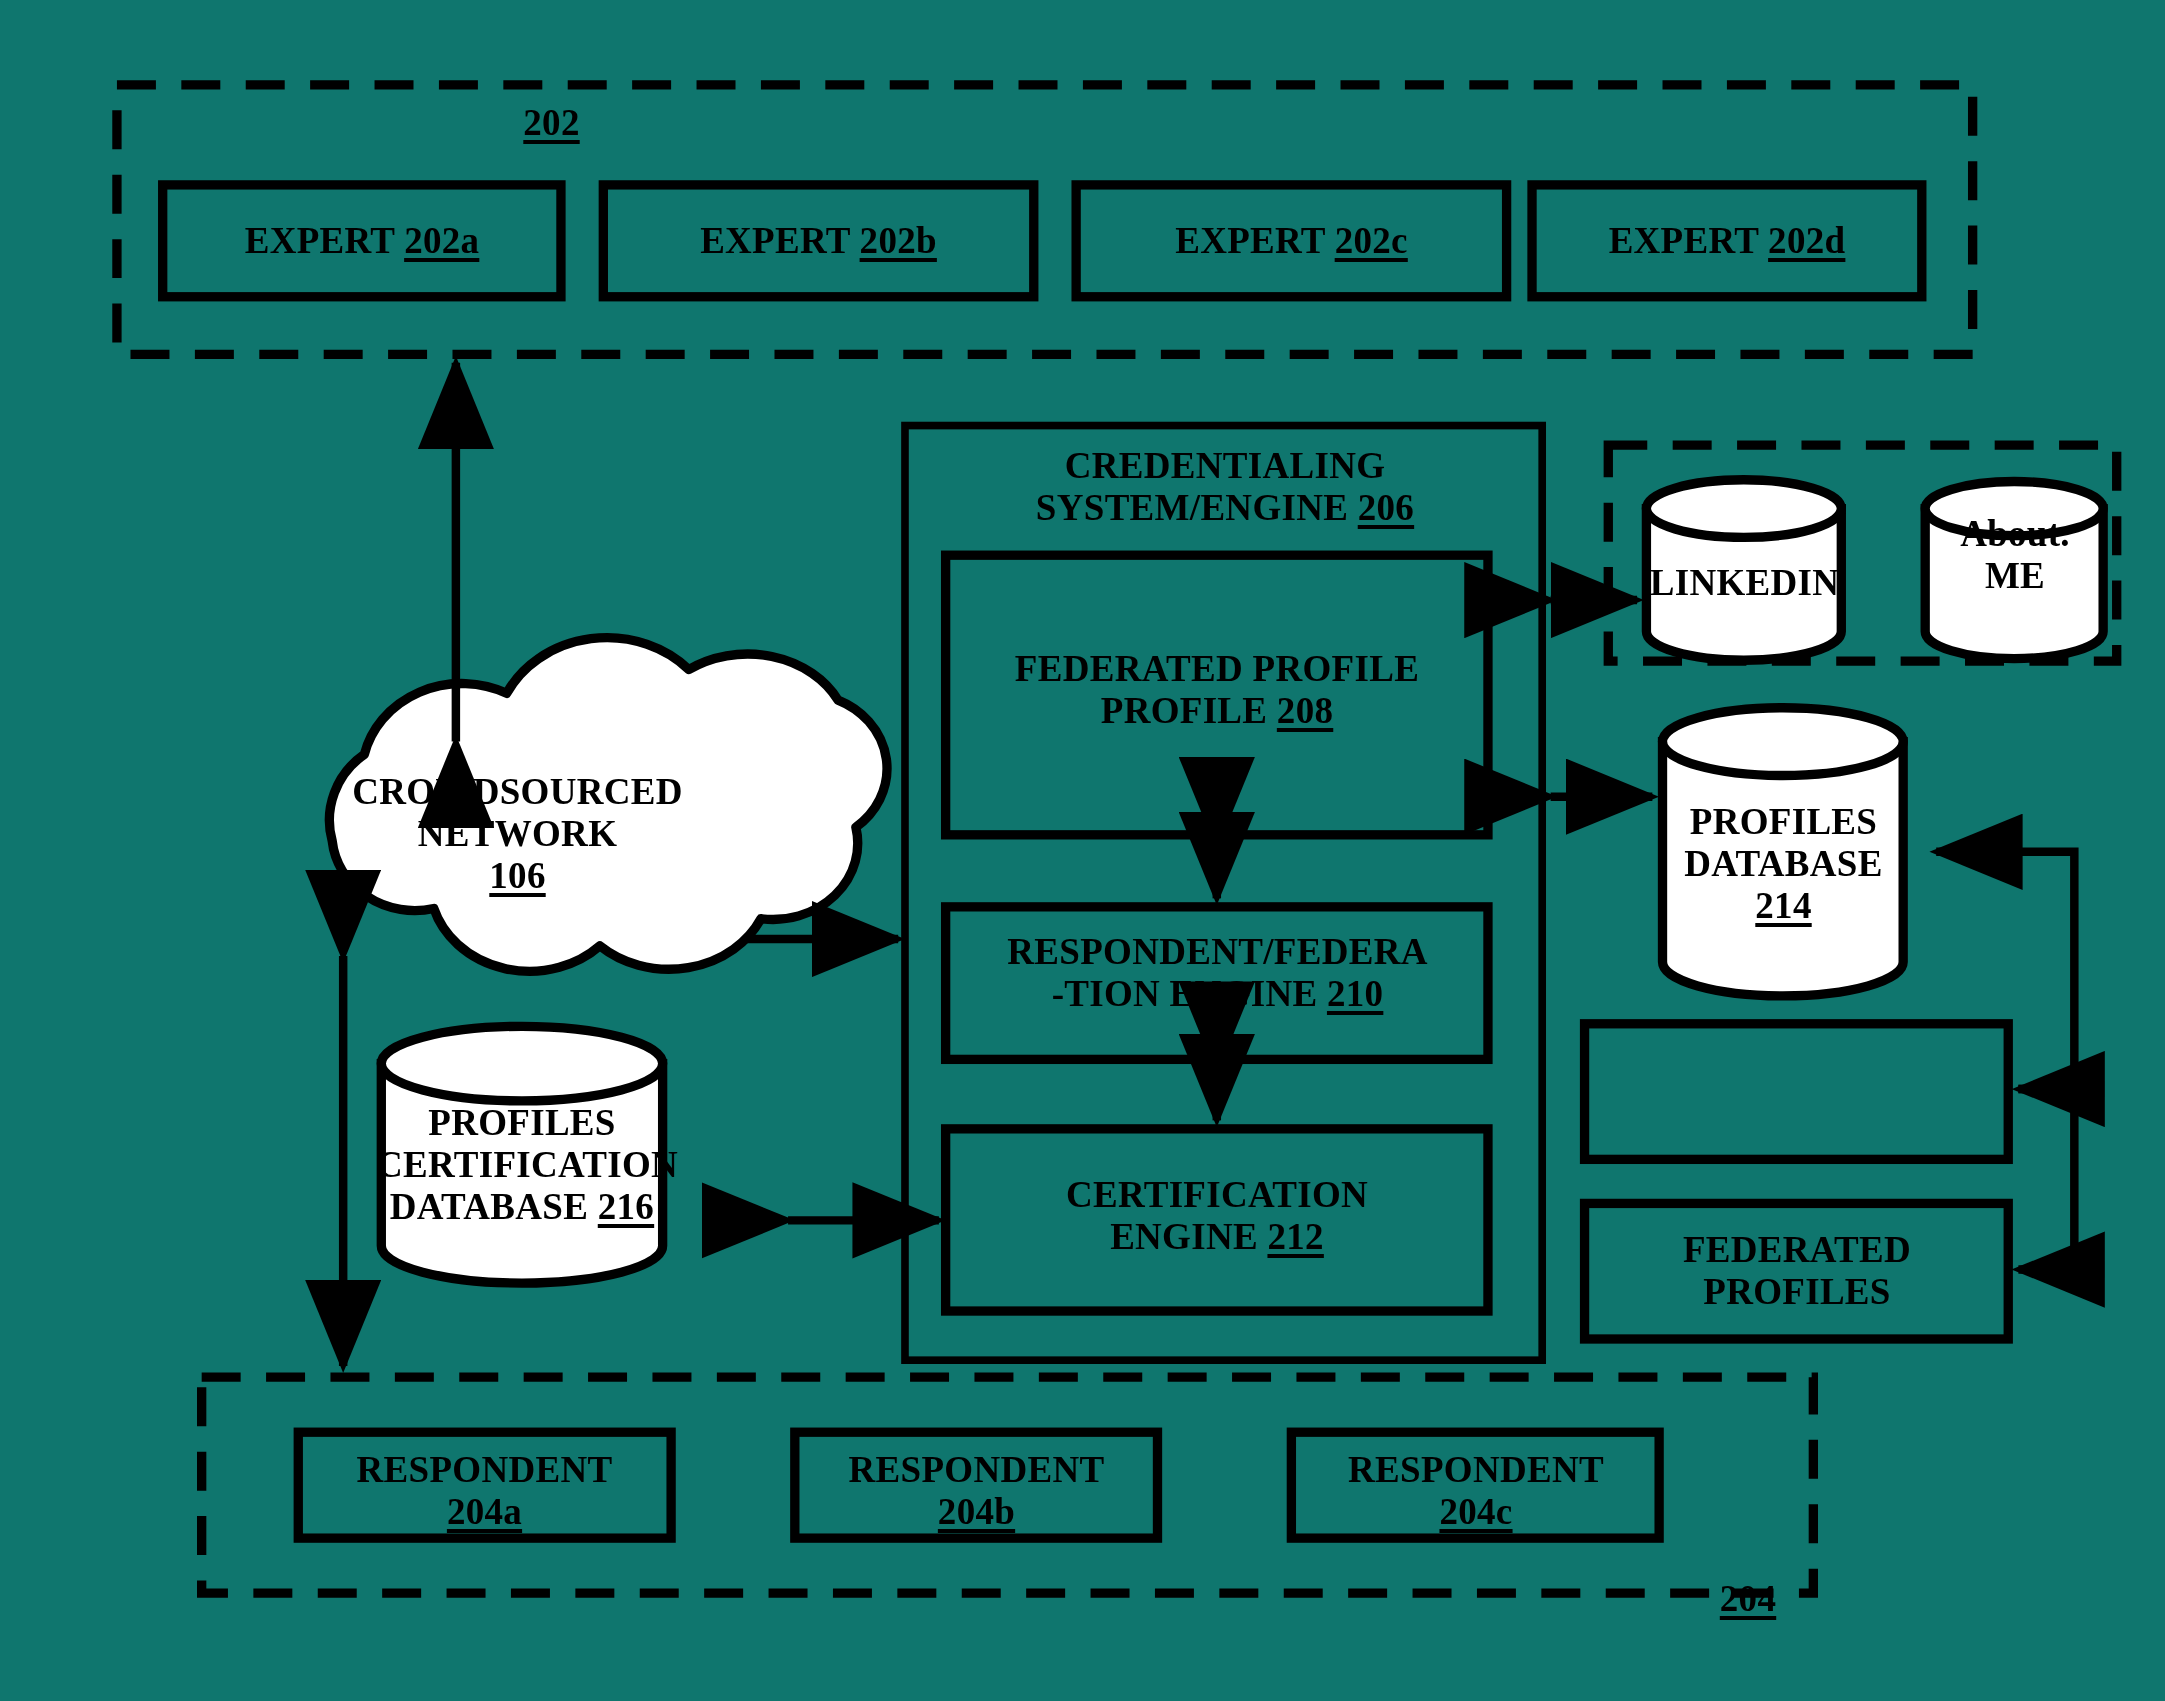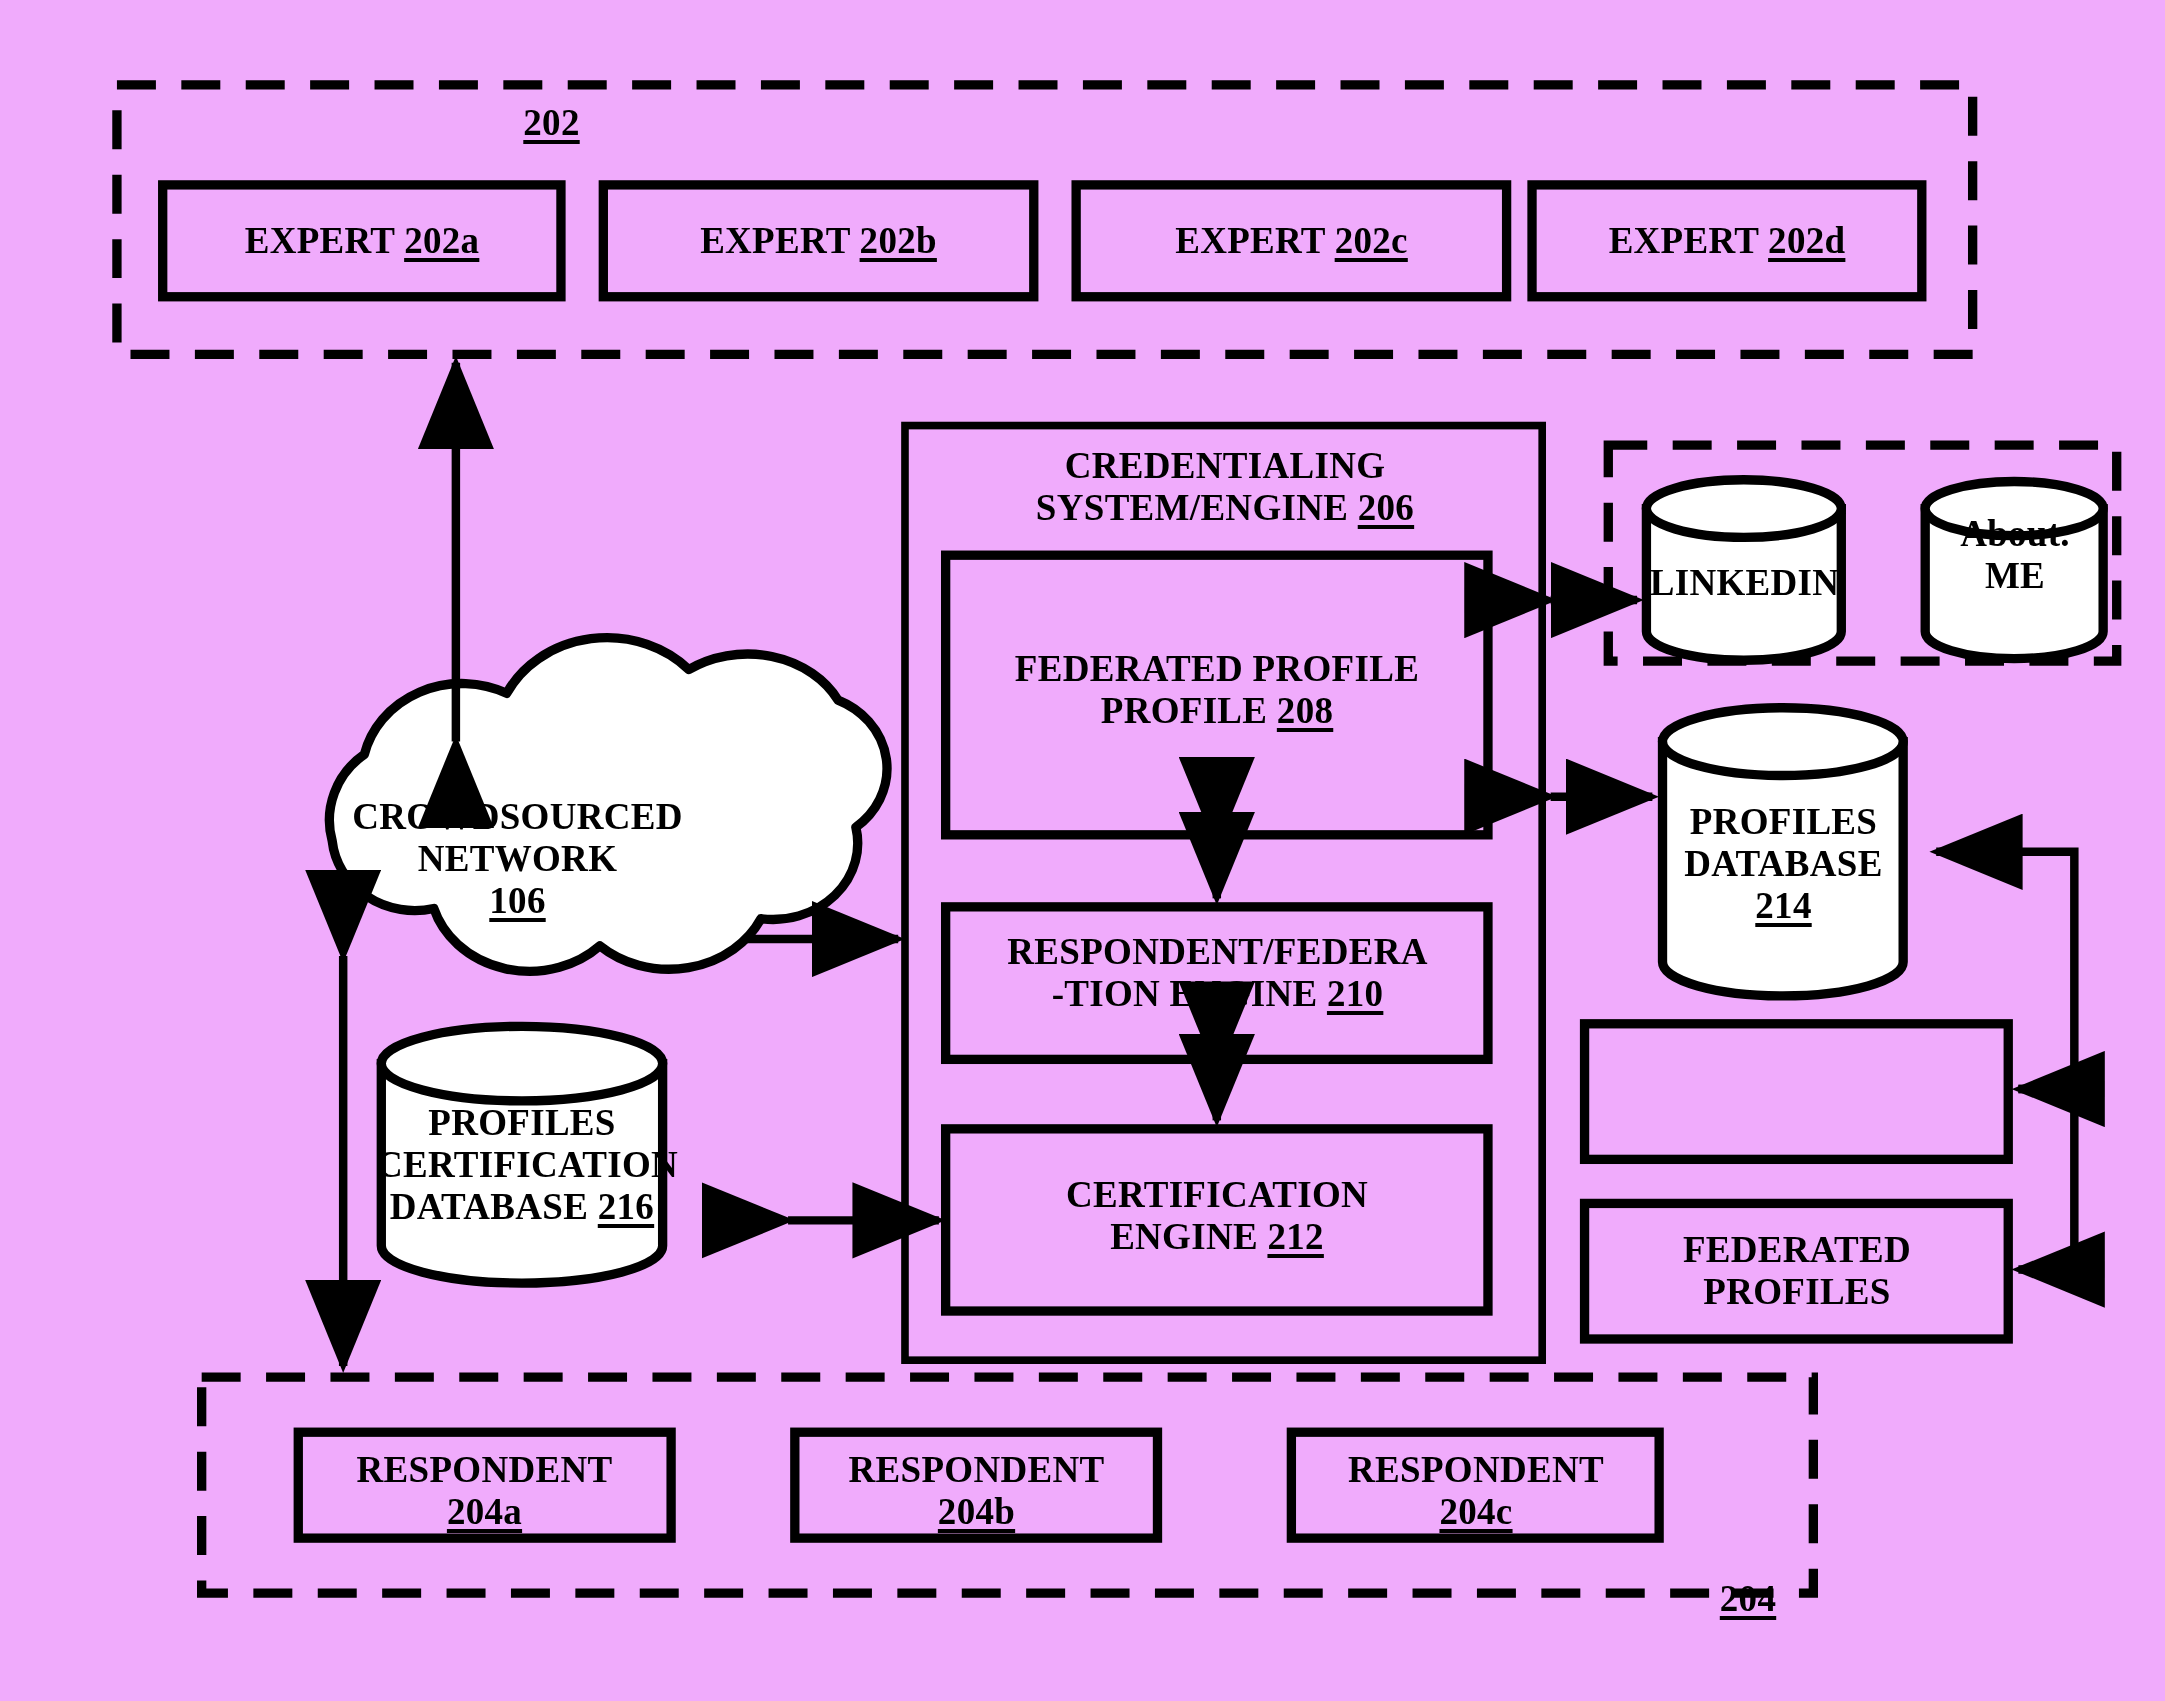--- a/index.html
+++ b/index.html
@@ -4,21 +4,21 @@
 <style>
   html, body {
     margin: 0;
     padding: 0;
     background: #ffffff;
   }
   #stage {
     position: relative;
     width: 2165px;
     height: 1701px;
-    background: #f0abfc;
+    background: #0f766e;
     font-family: "Liberation Serif", "DejaVu Serif", serif;
     overflow: hidden;
   }
   svg#diagram {
     position: absolute;
     left: 0;
     top: 0;
     width: 2165px;
     height: 1701px;
   }
@@ -66,21 +66,21 @@
   }
   .u {
     text-decoration: underline;
     text-decoration-thickness: 4.2px;
     text-underline-offset: 5.1px;
   }
   .sz-expert   { font-size: 37px; }
   .sz-tag      { font-size: 37px; }
   .sz-sys      { font-size: 37px; }
   .sz-mod      { font-size: 37px; }
-  .sz-cloud    { font-size: 37px; margin-top: 25px; }
+  .sz-cloud    { font-size: 37px; }
   .sz-db       { font-size: 37px; }
   .sz-resp     { font-size: 37px; }
 </style>
 </head>
 <body>
 
 <div id="stage">
 
   <svg id="diagram" viewBox="0 0 2555 2007">
     <defs>

